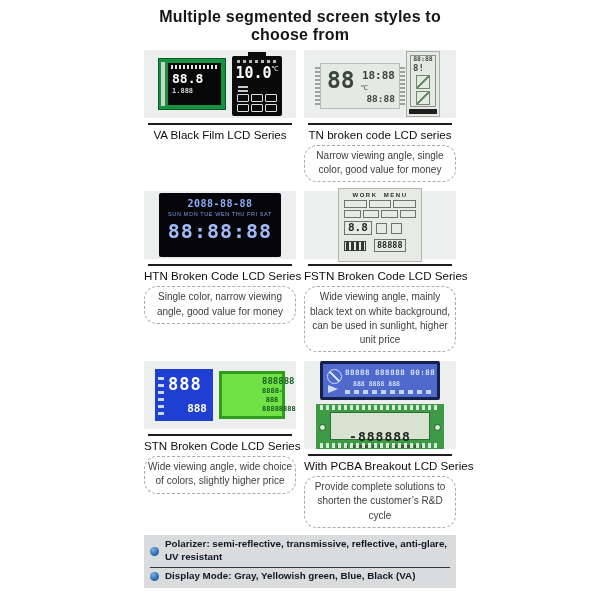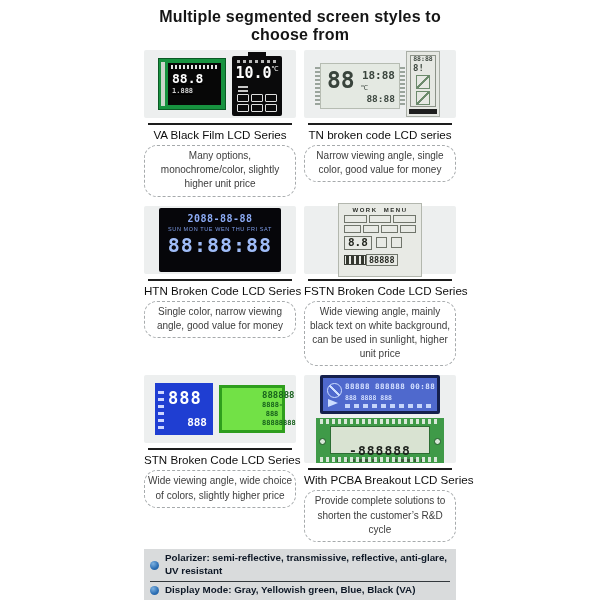--- a/index.html
+++ b/index.html
@@ -70,21 +70,21 @@
 
   
   .fstn{width:84px;height:74px;background:#e8eae5;border:1px solid #b3b7ae;box-sizing:border-box;
     padding:3px 5px;color:#2a2d28;}
   .fstn-header{font-size:6px;font-weight:bold;letter-spacing:1.5px;text-align:center;white-space:pre;}
   .fstn-row{display:flex;gap:2px;margin-top:2px;}
   .fstn-cell{flex:1;height:6px;border:1px solid #70756b;}
   .fstn-mid{display:flex;align-items:center;gap:4px;margin-top:3px;}
   .fstn-val{border:1px solid #70756b;font-size:11px;line-height:1.1;padding:0 3px;color:#23261f;}
   .fstn-sq{width:9px;height:9px;border:1px solid #70756b;}
-  .fstn-bottom{display:flex;align-items:center;gap:0;margin-top:4px;}
+  .fstn-bottom{display:flex;align-items:center;gap:8px;margin-top:4px;}
   .battery{width:20px;height:8px;border:1px solid #3c3f38;
     background:repeating-linear-gradient(90deg,#34372f 1px 4px,transparent 4px 6px);}
   .fstn-counter{border:1px solid #70756b;font-size:8.5px;line-height:1.2;padding:0 2px;color:#23261f;}
 
   
   .stn-blue{position:relative;width:58px;height:52px;background:#1f3ed2;}
   .stn-blue-icons{position:absolute;left:3px;top:6px;bottom:6px;width:6px;
     background:repeating-linear-gradient(0deg,#cdd6ff 0 3px,transparent 3px 7px);}
   .stn-blue-r1{position:absolute;top:7px;left:13px;color:#fff;font-size:17px;line-height:1;letter-spacing:1px;}
   .stn-blue-r2{position:absolute;bottom:7px;right:6px;color:#fff;font-size:11px;line-height:1;}
@@ -96,21 +96,21 @@
     background:repeating-linear-gradient(90deg,#2f9e1d 0 2px,transparent 2px 5px);}
 
   
   .pcba-blue{position:relative;width:120px;height:40px;background:#4f69cd;border:3px solid #15204d;
     box-sizing:border-box;border-radius:2px;color:#d6e2ff;overflow:hidden;}
   .fan-icon{position:absolute;left:4px;top:5px;width:13px;height:13px;border:1.5px solid #cdddff;
     border-radius:50%;background:linear-gradient(45deg,transparent 44%,#cdddff 44% 56%,transparent 56%);}
   .pcba-tri{position:absolute;left:5px;bottom:4px;width:0;height:0;
     border-left:10px solid #cdddff;border-top:4px solid transparent;border-bottom:4px solid transparent;}
   .pcba-blue-r1{position:absolute;left:22px;top:4px;font-size:7.5px;letter-spacing:.5px;}
-  .pcba-blue-r2{position:absolute;left:22px;top:16px;font-size:6.5px;}
+  .pcba-blue-r2{position:absolute;left:30px;top:16px;font-size:6.5px;}
   .pcba-blue-bars{position:absolute;left:22px;right:4px;bottom:3px;height:4px;
     background:repeating-linear-gradient(90deg,#c5d4fa 0 5px,transparent 5px 9px);}
   .pcba-green{position:relative;width:128px;height:46px;background:#3f9a48;}
   .pcba-green::before,.pcba-green::after{content:"";position:absolute;left:4px;right:4px;height:5px;
     background:repeating-linear-gradient(90deg,#d8e8d8 0 3px,transparent 3px 6px);}
   .pcba-green::before{top:1px;} .pcba-green::after{bottom:1px;}
   .pcba-screen{position:absolute;left:14px;right:14px;top:8px;bottom:9px;background:#d9e3d2;
     border:1px solid #2c6e33;text-align:center;}
   .pcba-val{font-size:13px;line-height:1;color:#1c201c;margin-top:17px;letter-spacing:1px;}
   .pcba-tiny{margin:2px 6px 0;height:3px;
@@ -155,21 +155,20 @@
                 <i></i>
                 <i></i>
                 <i></i>
                 <i></i>
                 <i></i>
               </div>
           </div>
         </div>
         <div class="rule"></div>
         <div class="card-title">VA Black Film LCD Series</div>
-        <div class="bubble">Many options, monochrome/color, slightly higher unit price</div>
       </div>
 
       <div class="card">
         <div class="panel">
           <div class="tn-main">
             <div class="tn-88 seg">88</div>
             <div class="tn-unit">℃</div>
             <div class="tn-tr seg">18:88</div>
             <div class="tn-br seg">88:88</div>
           </div>

